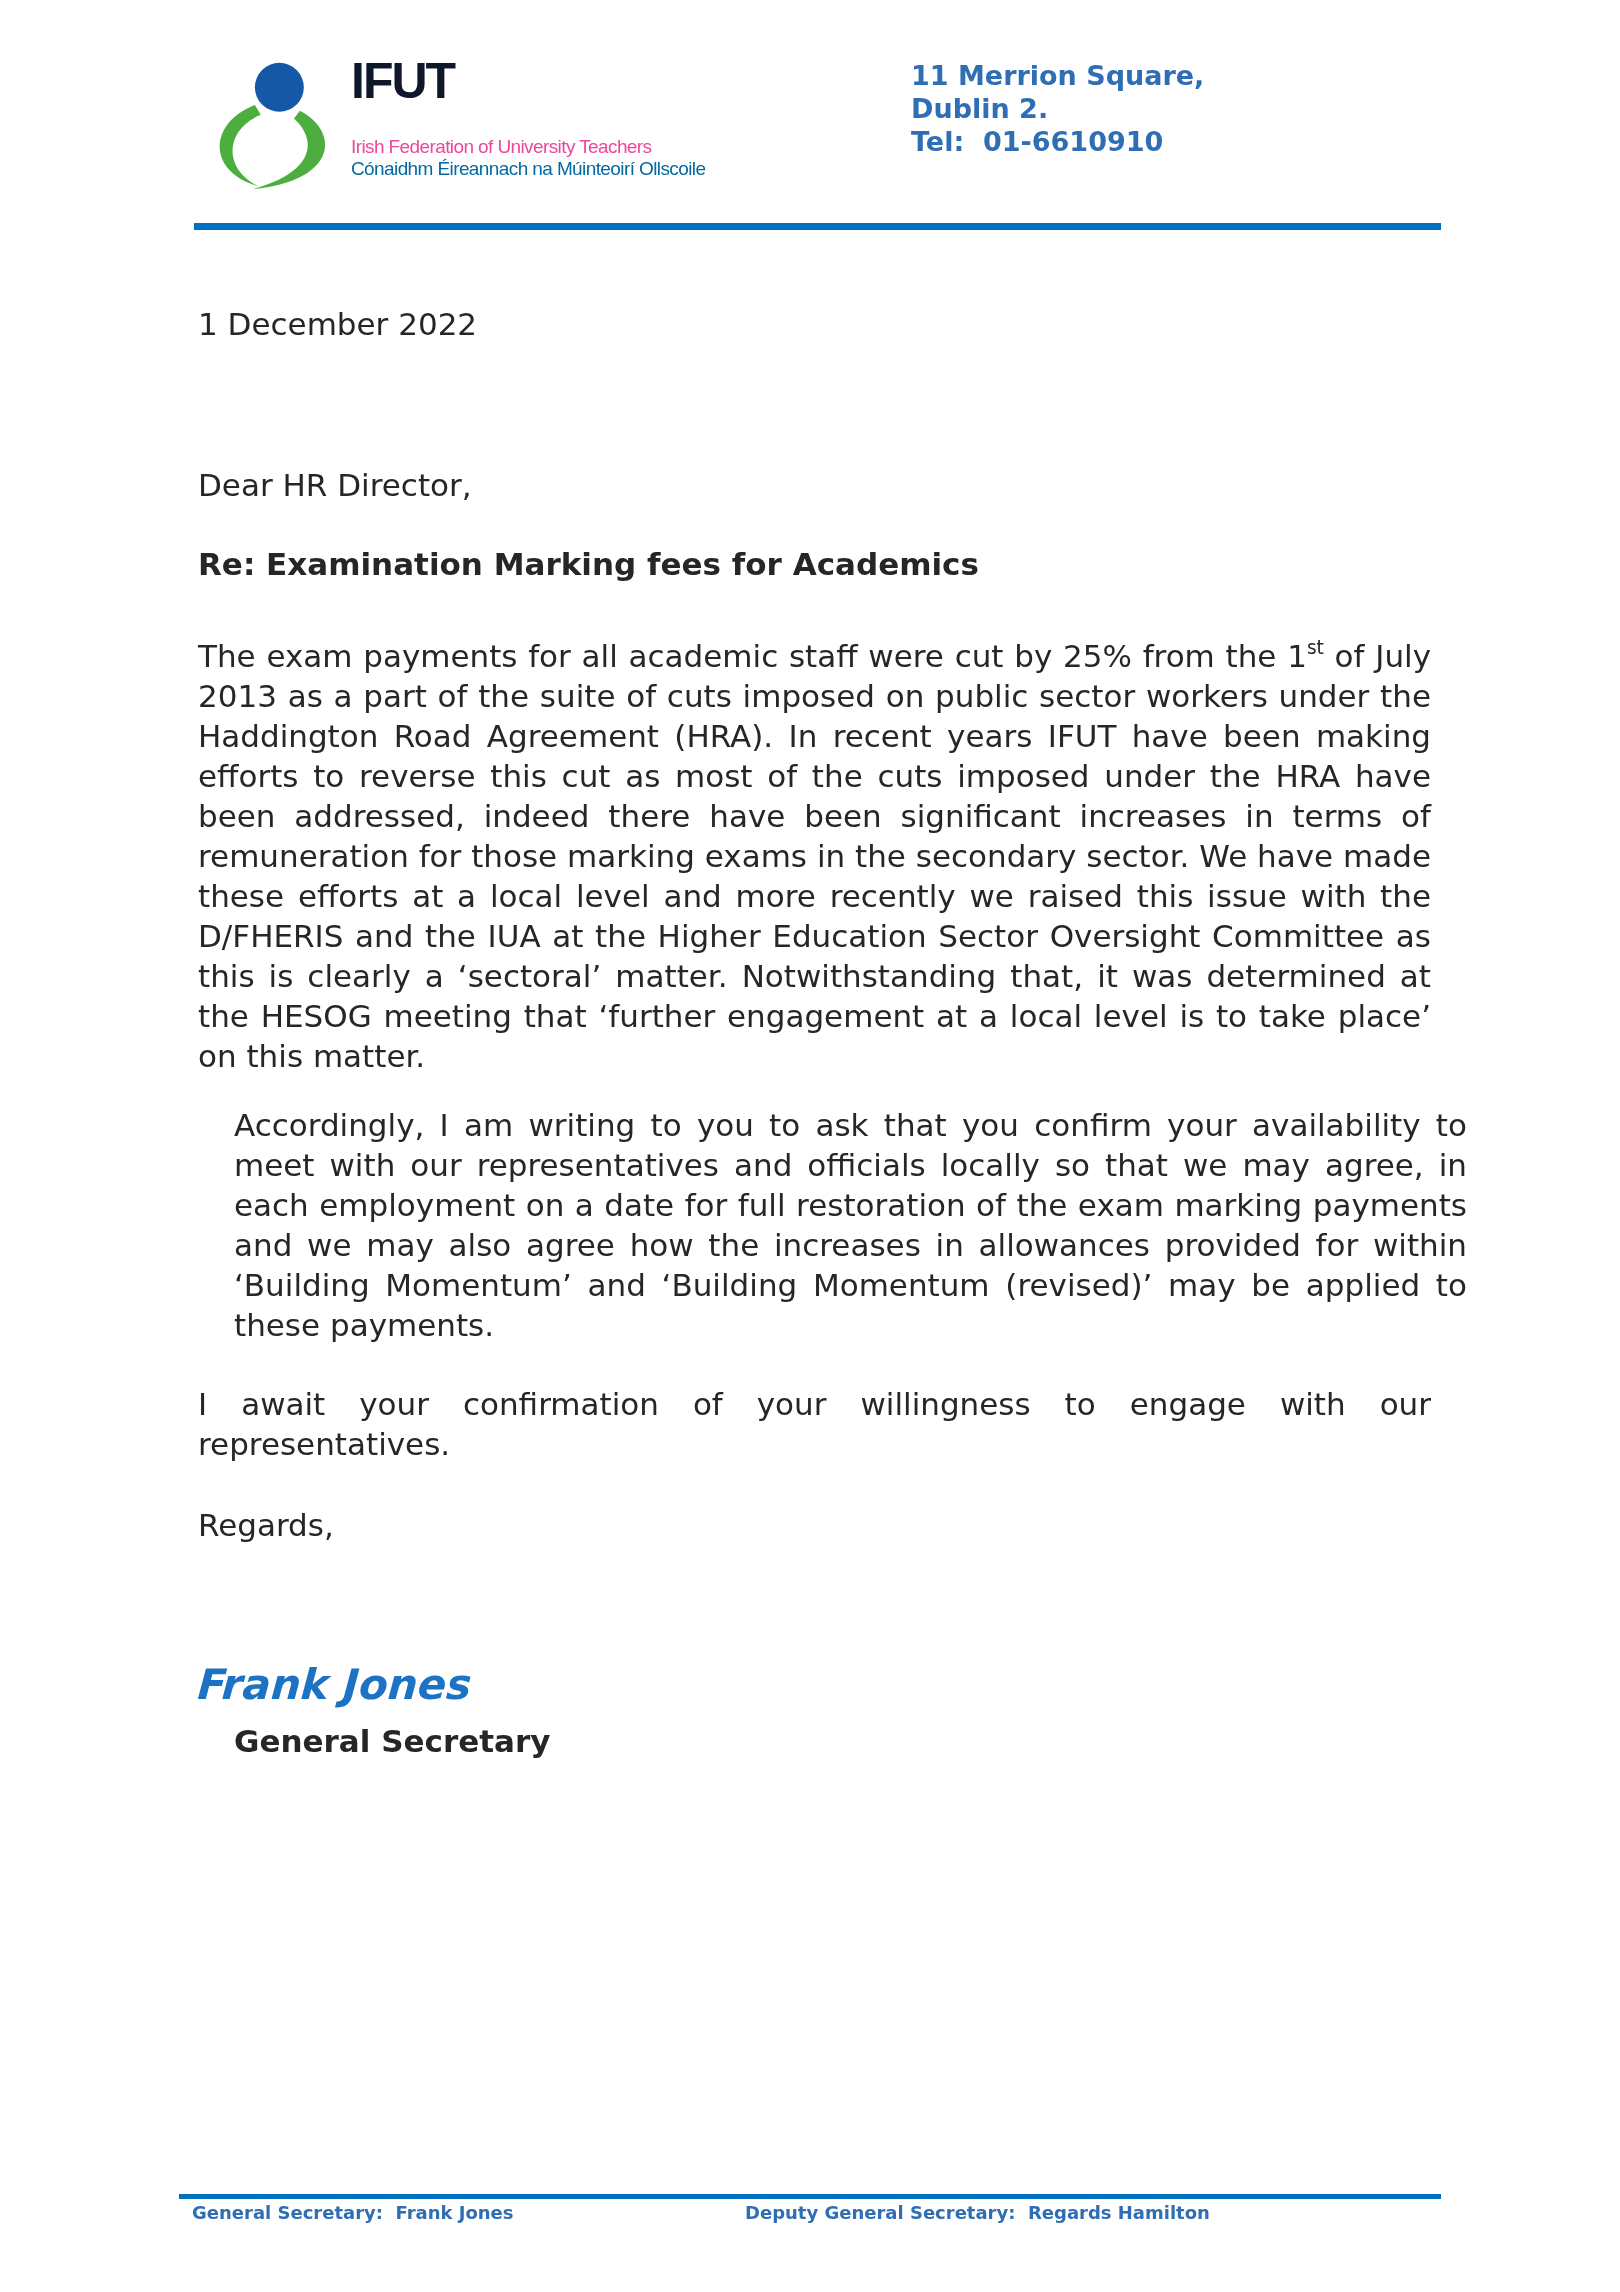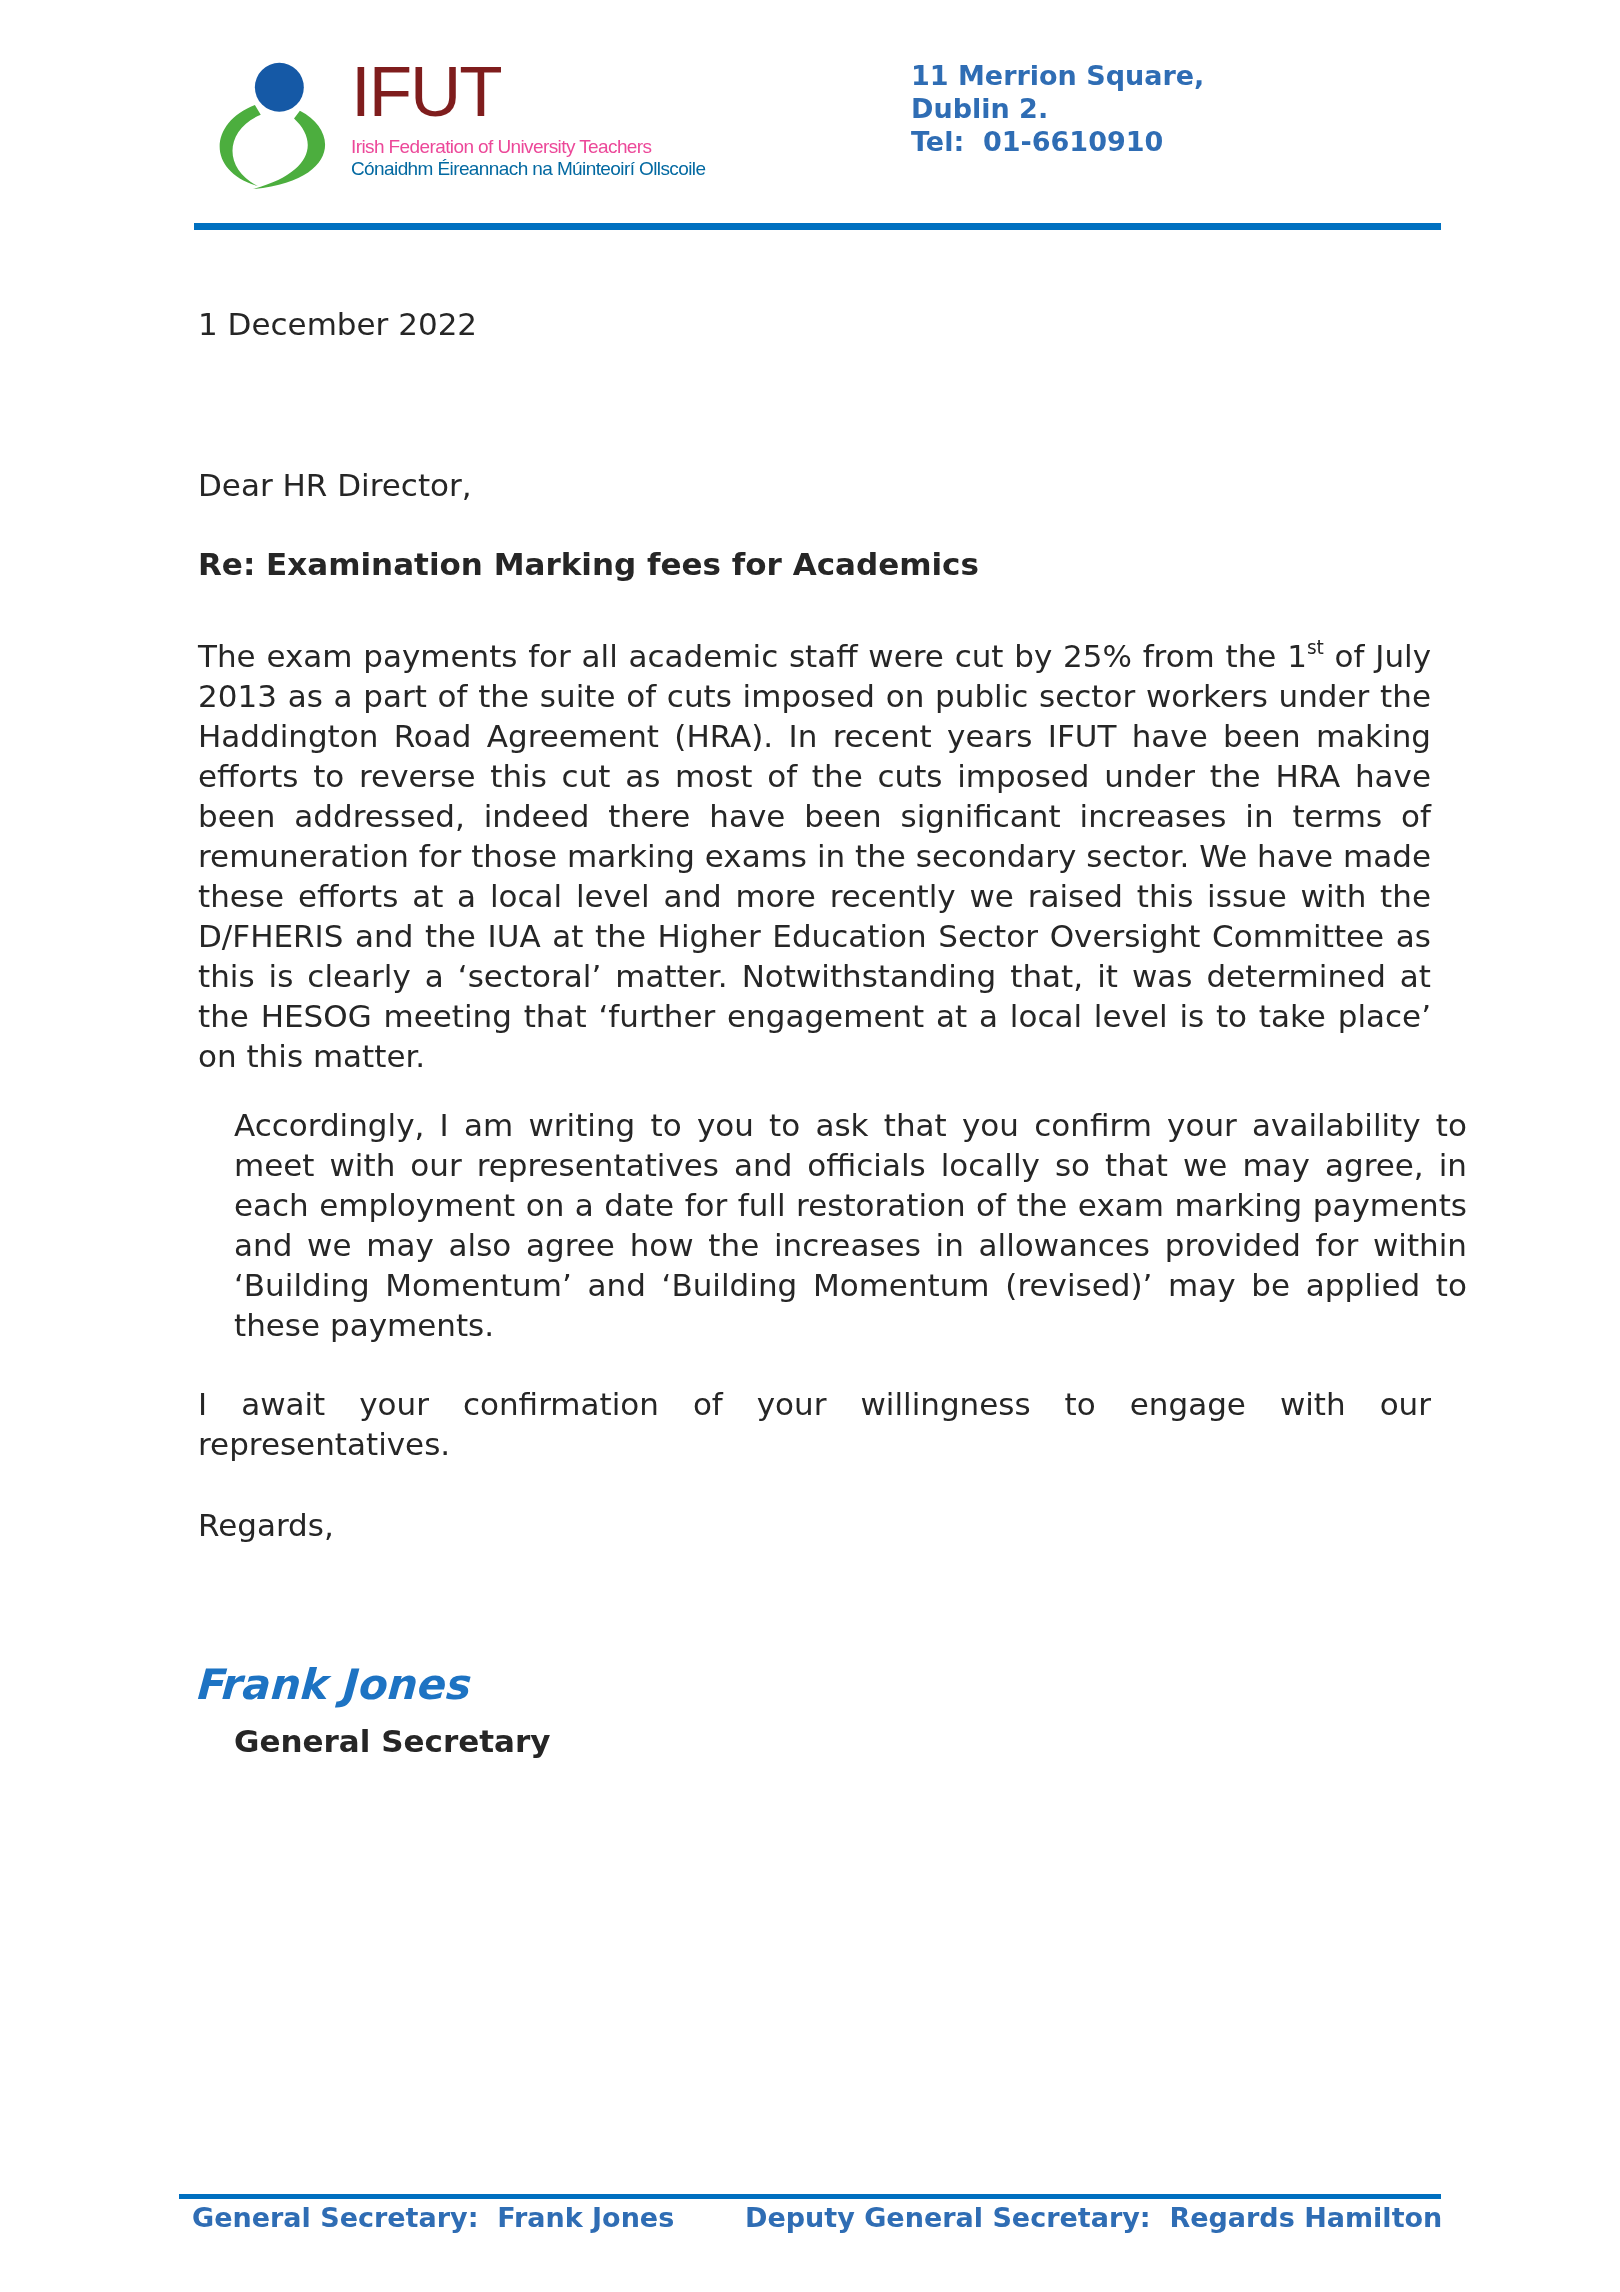--- a/index.html
+++ b/index.html
@@ -1,21 +1,21 @@
 <!DOCTYPE html>
 <html><head>
 <meta charset="utf-8">
 <style>
   html, body { margin: 0; padding: 0; background: #ffffff; }
   body { width: 1620px; height: 2293px; position: relative; overflow: hidden;
          font-family: "DejaVu Sans", sans-serif; color: #262626; }
   .logo { position: absolute; left: 204px; top: 54px; width: 549px; height: 137px; }
   .logo-mark { position: absolute; left: 0; top: 0; width: 137px; height: 137px; }
   .logo-word { position: absolute; left: 147px; top: 2px; font-family: "Liberation Sans", sans-serif;
-               font-size: 71px; font-weight: normal; color: #7f1d1d; letter-spacing: -2px; line-height: 1; }
+               font-size: 50px; font-weight: bold; color: #0f172a; letter-spacing: -2px; line-height: 1; }
   .logo-en { position: absolute; left: 147px; top: 82px; font-family: "Liberation Sans", sans-serif;
              font-size: 19px; color: #ec4899; white-space: nowrap; letter-spacing: -0.6px; }
   .logo-ga { position: absolute; left: 147px; top: 104px; font-family: "Liberation Sans", sans-serif;
              font-size: 19px; color: #0369a1; white-space: nowrap; letter-spacing: -0.6px; }
   .address { position: absolute; left: 911px; top: 59px; font-family: "DejaVu Sans", sans-serif;
              font-weight: bold; font-size: 27px; color: #2f6db4; line-height: 33px; }
   .address div { white-space: pre; }
   .rule-top { position: absolute; left: 194px; top: 223px; width: 1247px; height: 6.9px; background: #0070c0; }
   .text { position: absolute; left: 198px; width: 1233px; font-size: 31px; line-height: 40px;
           color: #262626; }
@@ -27,21 +27,21 @@
   .p2 { top: 1105px; margin-left: 36px; }
   .p3 { top: 1384px; }
   .para3 { text-align: justify; }
   .sup { font-size: 18.6px; vertical-align: 12.7px; line-height: 0; }
   .closing { top: 1505px; }
   .sig-name { position: absolute; left: 198px; top: 1664px; font-family: "DejaVu Sans", sans-serif;
               font-style: italic; font-weight: bold; font-size: 42px; color: #1d73c3; line-height: 1; transform: skewX(-4deg); }
   .sig-title { position: absolute; left: 198px; top: 1723px; font-weight: bold; font-size: 31px; color: #262626; margin-left: 36px; }
   .rule-bottom { position: absolute; left: 179px; top: 2194px; width: 1262px; height: 4.9px; background: #0070c0; }
   .footer { position: absolute; top: 2202px; font-family: "DejaVu Sans", sans-serif; font-weight: bold;
-            font-size: 27px; color: #2f6db4; white-space: pre; }
+            font-size: 18px; color: #2f6db4; white-space: pre; }
   .footer-left { left: 192px; }
   .footer-right { left: 745px; }
 </style>
 </head>
 <body>
 
 <div class="logo">
   <svg class="logo-mark" viewBox="0 0 140 140">
     <circle cx="77" cy="34" r="25" fill="#1559a6"></circle>
     <path d="M52 52 C 5 70, 2 120, 55 135 C 20 118, 20 78, 58 62 Z" fill="#4cae3e"></path>

